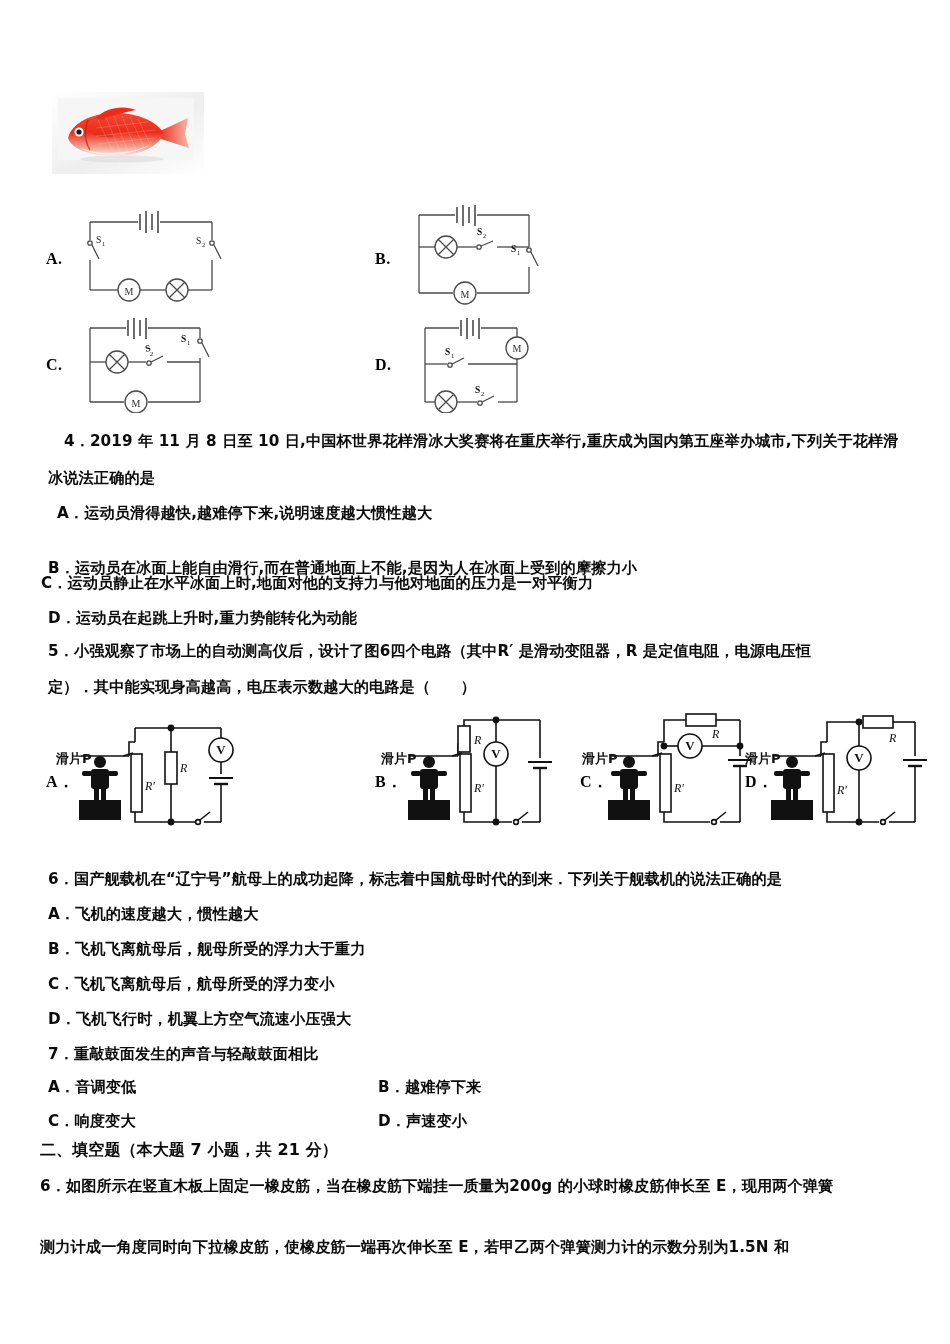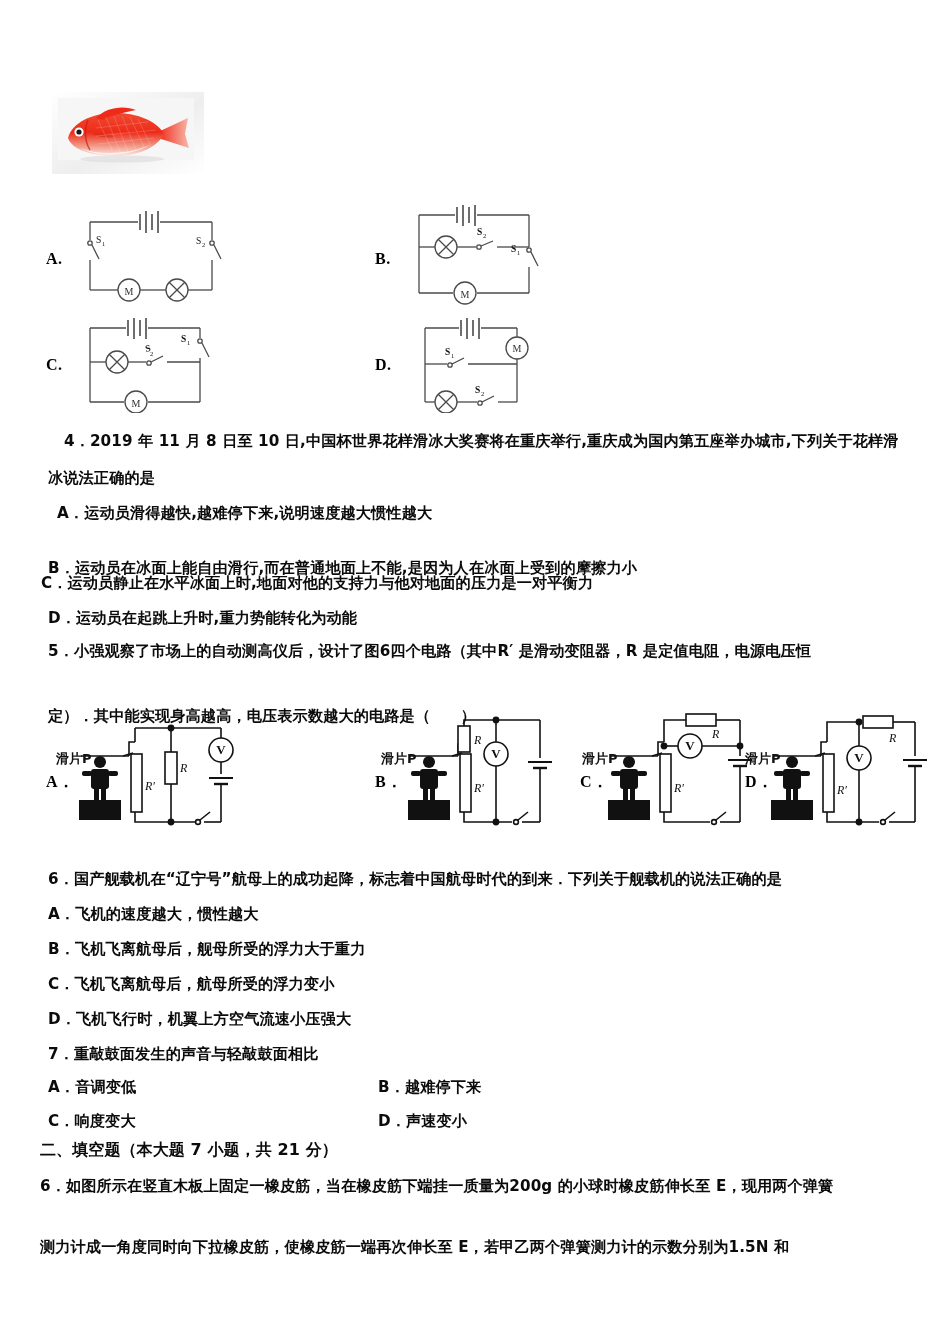--- a/index.html
+++ b/index.html
@@ -269,21 +269,21 @@
   </div>
 
   <div class="txt q" style="left:64px; top:431px;">4．2019 年 11 月 8 日至 10 日,中国杯世界花样滑冰大奖赛将在重庆举行,重庆成为国内第五座举办城市,下列关于花样滑</div>
   <div class="txt q" style="left:48px; top:468px;">冰说法正确的是</div>
   <div class="txt opt" style="left:57px; top:503px;">A．运动员滑得越快,越难停下来,说明速度越大惯性越大</div>
   <div class="txt opt" style="left:48px; top:538px;margin-top:20px;">B．运动员在冰面上能自由滑行,而在普通地面上不能,是因为人在冰面上受到的摩擦力小</div>
   <div class="txt opt" style="left:41px; top:573px;">C．运动员静止在水平冰面上时,地面对他的支持力与他对地面的压力是一对平衡力</div>
   <div class="txt opt" style="left:48px; top:608px;">D．运动员在起跳上升时,重力势能转化为动能</div>
 
   <div class="txt q" style="left:48px; top:641px;">5．小强观察了市场上的自动测高仪后，设计了图6四个电路（其中R′ 是滑动变阻器，R 是定值电阻，电源电压恒</div>
-  <div class="txt q" style="left:48px; top:706px;">定）．其中能实现身高越高，电压表示数越大的电路是（　　）</div>
+  <div class="txt q" style="left:48px; top:677px;">定）．其中能实现身高越高，电压表示数越大的电路是（　　）</div>
 
   <div class="hm-cell" style="left:46px; top:712px; width:240px; height:125px;">
     <span class="opt-letter" style="left:0px; top:60px;">A．</span>
     <svg width="210" height="125" viewBox="0 0 210 125" style="position:absolute;left:25px;top:0;">
       <g stroke="#111" stroke-width="1.6" fill="none">
 
         <rect x="8" y="88" width="42" height="20" fill="#111" stroke="none"></rect>
 
         <g fill="#111" stroke="none">
           <circle cx="29" cy="50" r="6"></circle>

